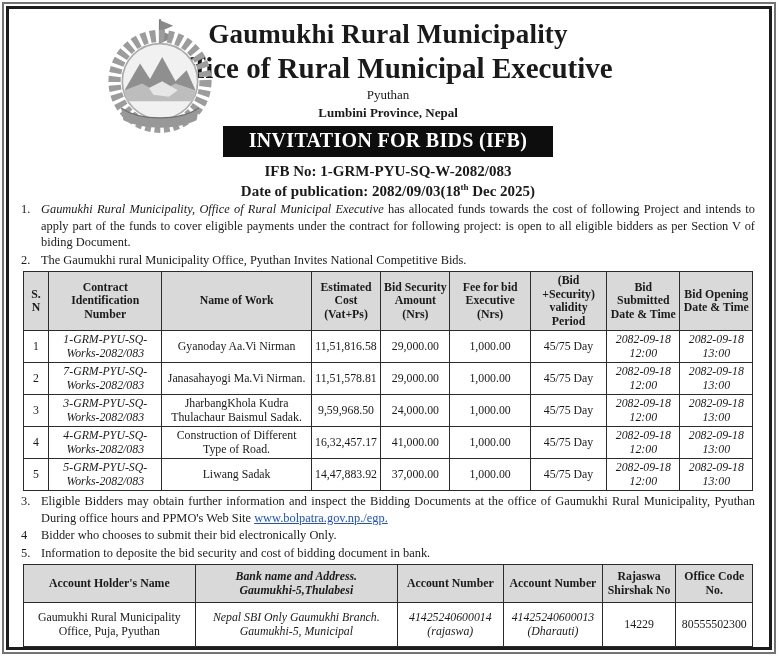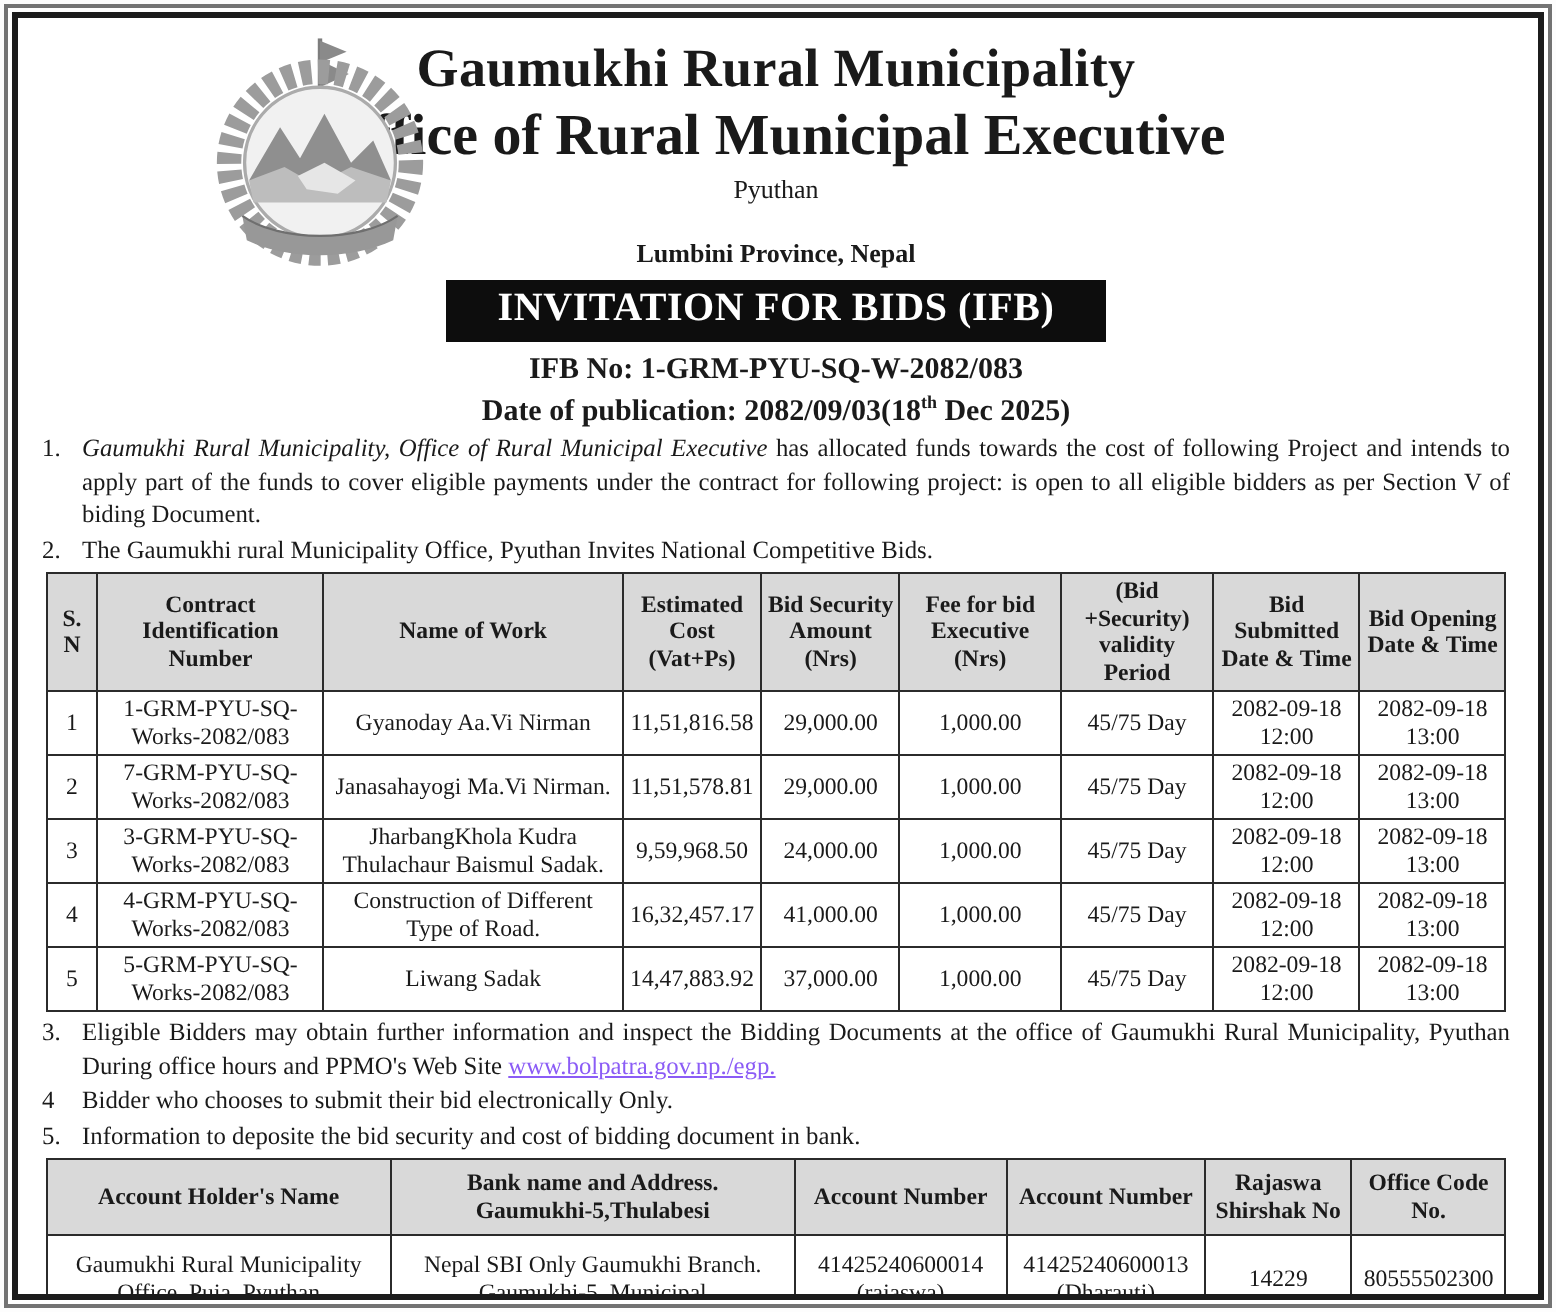--- a/index.html
+++ b/index.html
@@ -7,44 +7,44 @@
   body { font-family:"Liberation Serif","DejaVu Serif",serif; color:#1a1a1a; position:relative; }
   .page-outer { position:absolute; inset:2px; border:2px solid #737373; background:#fff; }
   .page-inner { position:absolute; inset:2px; border:3px solid #1c1c1c; padding:4px 12px 4px 10px; overflow:hidden; }
 
   
   .doc-header { position:relative; text-align:center; }
   .logo-wrap { position:absolute; left:85px; top:4px; width:112px; height:122px; }
   .org-title { font-size:27px; font-weight:bold; letter-spacing:.2px; padding-top:6px; }
   .office-title { font-size:29px; font-weight:bold; margin-top:2px; }
   .district { font-size:13px; font-weight:normal; margin-top:2px; }
-  .province { font-size:13px; font-weight:bold; margin-top:16px; }
+  .province { font-size:13px; font-weight:bold; margin-top:2px; }
   .banner { display:inline-block; background:#0d0d0d; color:#fff; font-size:20px; font-weight:bold;
             padding:3px 26px 5px; margin-top:5px; letter-spacing:.3px; }
   .ifb-no { font-size:15px; font-weight:bold; margin-top:6px; }
   .pub-date { font-size:15px; font-weight:bold; margin-top:2px; }
   sup { font-size:9px; }
 
   
   .note { display:flex; font-size:12.4px; line-height:16.5px; margin-top:1px; }
   .note-num { width:22px; flex:0 0 22px; padding-left:2px; }
   .note-body { flex:1; text-align:justify; padding-right:2px; }
   .note-body .it { font-style:italic; }
-  .weblink { text-decoration:underline; color:#8b5cf6; }
+  .weblink { text-decoration:underline; color:#1d4ed8; }
 
   
   table { border-collapse:collapse; width:99%; margin:3px auto 2px; table-layout:fixed; }
   th,td { border:1px solid #2b2b2b; text-align:center; vertical-align:middle;
           font-size:11.8px; line-height:13.5px; padding:2px 2px; overflow:hidden; }
   th { background:#d9d9d9; font-weight:bold; }
   .bids th { height:48px; }
   .bids td { height:30px; }
   .bank th { height:38px; }
   .bank td { height:44px; }
-  .cell-line { display:block; }
+  .cell-line { display:block;font-style:italic; }
 
   
   .bids .c-sn{width:3.5%} .bids .c-id{width:15.5%} .bids .c-work{width:20.5%}
   .bids .c-cost{width:9.5%} .bids .c-sec{width:9.5%} .bids .c-fee{width:11%}
   .bids .c-val{width:10.5%} .bids .c-sub{width:10%} .bids .c-open{width:10%}
   
   .bank .c-holder{width:23.5%} .bank .c-bank{width:27.5%} .bank .c-acc1{width:14.5%}
   .bank .c-acc2{width:13.5%} .bank .c-raj{width:10%} .bank .c-off{width:10.5%}
 </style>
 </head>

